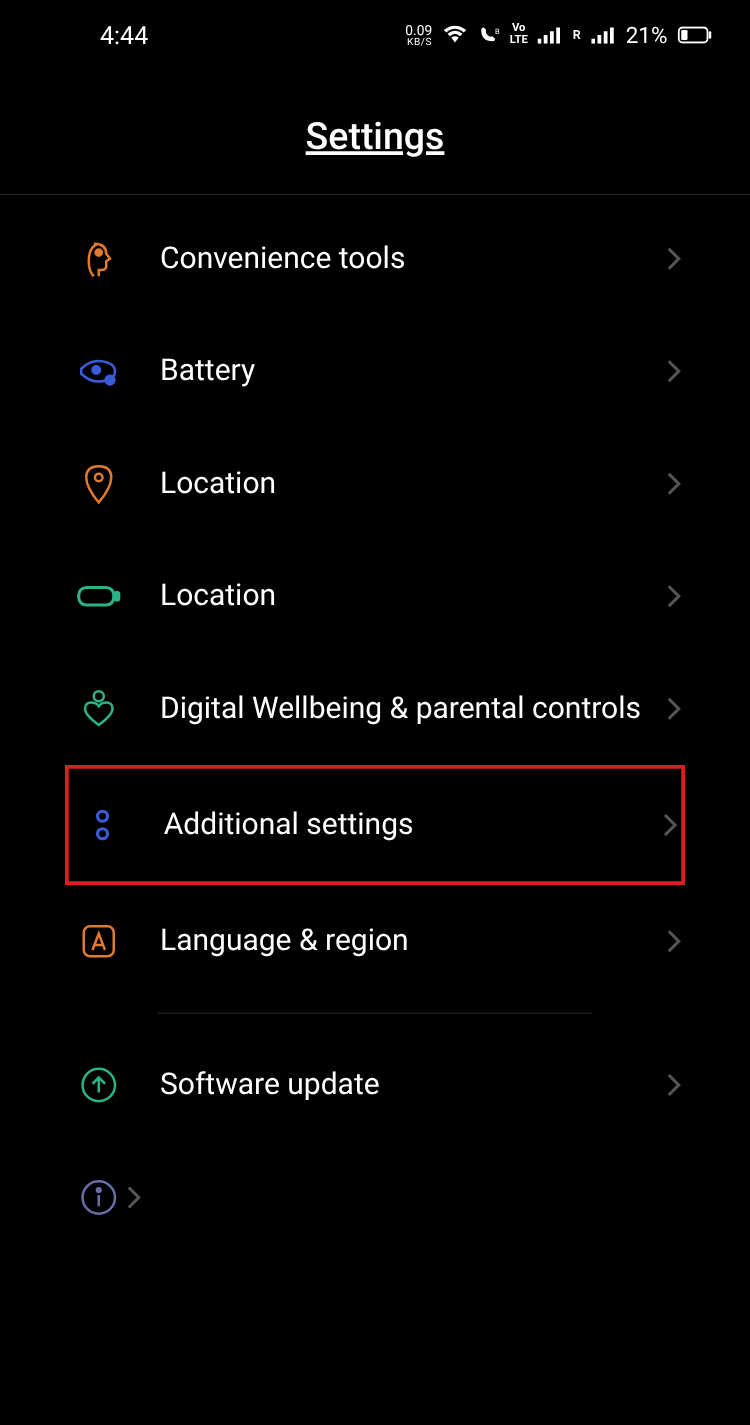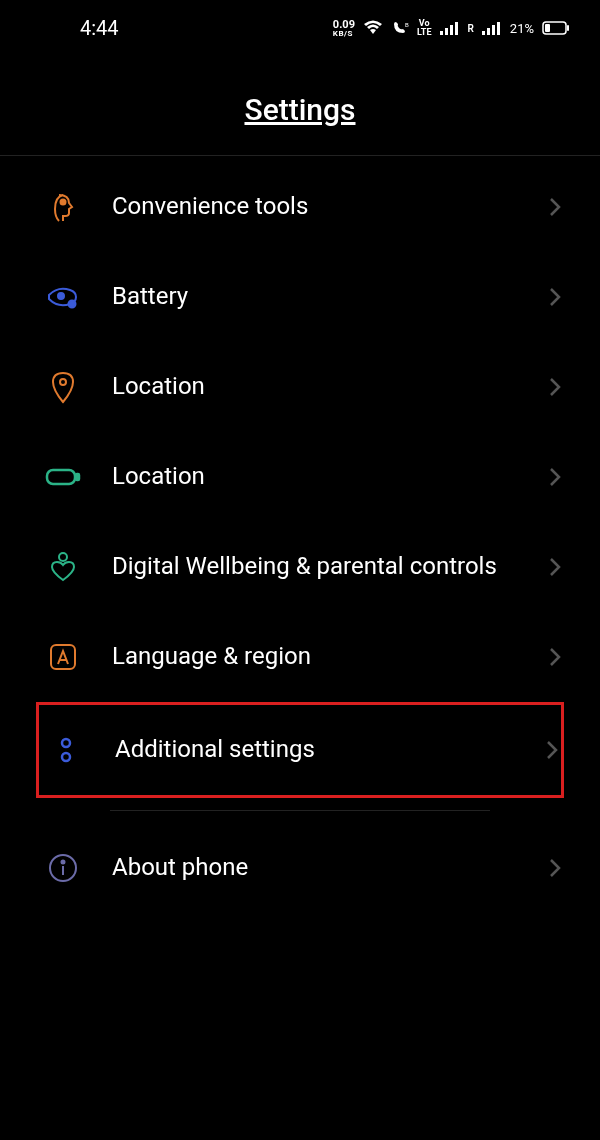--- a/index.html
+++ b/index.html
@@ -18,34 +18,34 @@
     padding: 10px 30px 6px 80px;
     font-size: 20px;
     height: 52px;
   }
   .status-right {
     display: flex;
     align-items: center;
     gap: 8px;
     font-size: 14px;
   }
-  .status-right .speed { display:flex; flex-direction:column; align-items:flex-start; line-height:1; font-size:11px; font-weight:700;}
+  .status-right .speed { display:flex; flex-direction:column; align-items:flex-end; line-height:1; font-size:11px; font-weight:400;}
   .status-right .speed .kb { font-size:8px; letter-spacing:0.5px;}
   .header {
     text-align: center;
     padding: 40px 0 28px;
     border-bottom: 1px solid #222;
     text-decoration: underline;
   }
   .header h1 {
     font-size: 30px;
     font-weight: 500;
   }
   .settings-list {
-    padding: 6px 0;
+    padding: 6px 16px;
   }
   .settings-item {
     display: flex;
     align-items: center;
     padding: 24px 38px 24px 42px;
     min-height: 90px;
   }
   .settings-item.highlighted {
     border: 3px solid #d91f1f;
     margin: 0 36px;
@@ -108,21 +108,21 @@
     </span>
     <span style="font-size:10px;font-weight:600">R</span>
     <span>
       <svg width="20" height="14" viewBox="0 0 20 14">
           <rect x="0" y="10" width="3" height="4" fill="#fff"></rect>
           <rect x="5" y="7" width="3" height="7" fill="#fff"></rect>
           <rect x="10" y="4" width="3" height="10" fill="#fff"></rect>
           <rect x="15" y="1" width="3" height="13" fill="#fff"></rect>
         </svg>
     </span>
-    <span style="font-size:13px">21%</span>
+    <span style="font-size:18px">21%</span>
     <span>
       <svg width="28" height="14" viewBox="0 0 28 14">
           <rect x="1" y="1" width="23" height="12" rx="3" fill="none" stroke="#fff" stroke-width="1.5"></rect>
           <rect x="3" y="3" width="5" height="8" rx="1" fill="#fff"></rect>
           <rect x="25" y="4" width="2" height="6" rx="1" fill="#fff"></rect>
         </svg>
     </span>
   </div>
 </div>
 
@@ -203,62 +203,75 @@
         </svg>
     </span>
     <span class="item-label">Digital Wellbeing &amp; parental controls</span>
     <span class="chevron">
         <svg width="14" height="22" viewBox="0 0 14 22" fill="none" stroke="#555" stroke-width="2.5">
           <path d="M3 3 L11 11 L3 19"></path>
         </svg>
       </span>
   </div>
 
+  <div class="settings-item highlighted">
+    <span class="icon-slot">
+      <svg width="20" height="32" viewBox="0 0 20 32" fill="none" stroke="#3b5bd9" stroke-width="2.5">
+          <circle cx="10" cy="9" r="4"></circle>
+          <circle cx="10" cy="23" r="4"></circle>
+        </svg>
+    </span>
+    <span class="item-label">Additional settings</span>
+    <span class="chevron">
+        <svg width="14" height="22" viewBox="0 0 14 22" fill="none" stroke="#555" stroke-width="2.5">
+          <path d="M3 3 L11 11 L3 19"></path>
+        </svg>
+      </span>
+  </div>
+
   <div class="settings-item">
     <span class="icon-slot">
       <svg width="30" height="30" viewBox="0 0 30 30" fill="none" stroke="#e07a2e" stroke-width="2">
           <rect x="3" y="3" width="24" height="24" rx="5"></rect>
           <path d="M10 22 L15 9 L20 22 M12 18 L18 18"></path>
         </svg>
     </span>
     <span class="item-label">Language &amp; region</span>
     <span class="chevron">
         <svg width="14" height="22" viewBox="0 0 14 22" fill="none" stroke="#555" stroke-width="2.5">
           <path d="M3 3 L11 11 L3 19"></path>
         </svg>
       </span>
   </div>
 
-  <div class="settings-item highlighted">
-    <span class="icon-slot">
-      <svg width="20" height="32" viewBox="0 0 20 32" fill="none" stroke="#3b5bd9" stroke-width="2.5">
-          <circle cx="10" cy="9" r="4"></circle>
-          <circle cx="10" cy="23" r="4"></circle>
-        </svg>
-    </span>
-    <span class="item-label">Additional settings</span>
-    <span class="chevron">
-        <svg width="14" height="22" viewBox="0 0 14 22" fill="none" stroke="#555" stroke-width="2.5">
-          <path d="M3 3 L11 11 L3 19"></path>
-        </svg>
-      </span>
-  </div>
-
   <div class="divider"></div>
 
+  <div class="settings-item">
+    <span class="icon-slot">
+      <svg width="32" height="32" viewBox="0 0 32 32" fill="none" stroke="#2bb387" stroke-width="2">
+          <circle cx="16" cy="16" r="13"></circle>
+          <path d="M16 22 L16 10 M11 15 L16 10 L21 15"></path>
+        </svg>
+    </span>
+    <span class="item-label">Software update</span>
+    <span class="chevron">
+        <svg width="14" height="22" viewBox="0 0 14 22" fill="none" stroke="#555" stroke-width="2.5">
+          <path d="M3 3 L11 11 L3 19"></path>
+        </svg>
+      </span>
+  </div>
 
   <div class="settings-item">
     <span class="icon-slot">
       <svg width="32" height="32" viewBox="0 0 32 32" fill="none" stroke="#6b6ba8" stroke-width="2">
           <circle cx="16" cy="16" r="13"></circle>
           <circle cx="16" cy="10" r="1.5" fill="#6b6ba8"></circle>
           <path d="M16 14 L16 23"></path>
         </svg>
     </span>
-    <span class="item-label">About phone</span>
     <span class="chevron">
         <svg width="14" height="22" viewBox="0 0 14 22" fill="none" stroke="#555" stroke-width="2.5">
           <path d="M3 3 L11 11 L3 19"></path>
         </svg>
       </span>
   </div>
 
 </div>
 
 </body></html>

